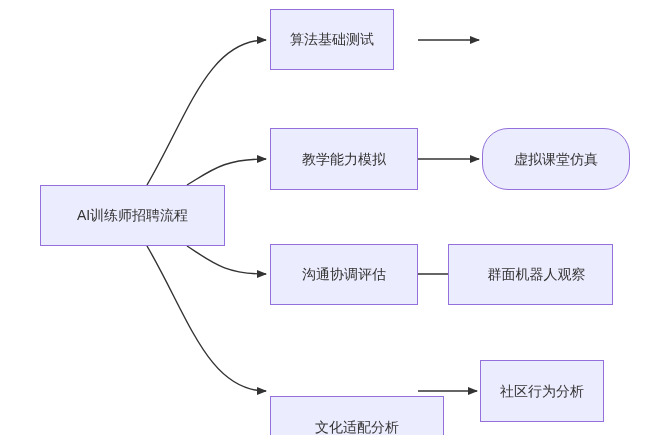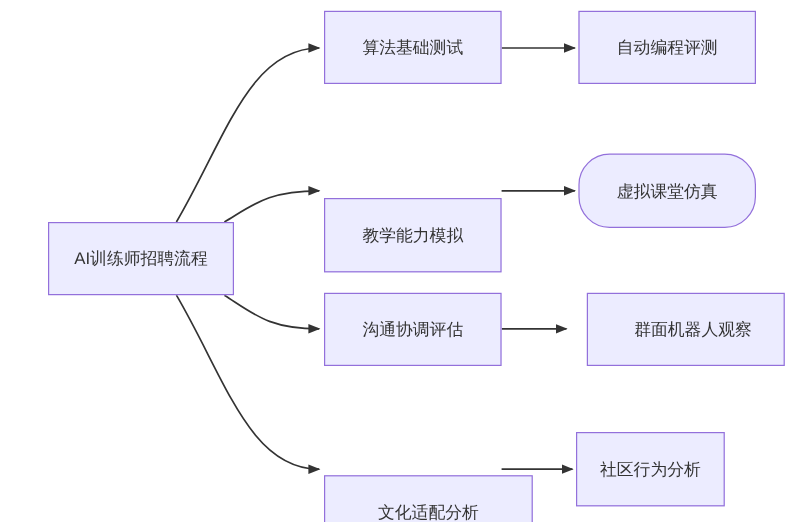--- a/index.html
+++ b/index.html
@@ -35,30 +35,30 @@
     color: #333333;
     font-size: 14px;
     line-height: 1.2;
     display: flex;
     align-items: center;
     justify-content: center;
     text-align: center;
     white-space: nowrap;
   }
   
-  .node.root   { left: 40px;  top: 185px; width: 155px; height: 61px; }
+  .node.root   { left: 40px;  top: 185px; width: 185px; height: 61px; }
   
-  .node.s1     { left: 270px; top: 9px;   width: 148px; height: 61px; }
-  .node.s2     { left: 270px; top: 128px; width: 148px; height: 62px; margin-top: 37px; }
+  .node.s1     { left: 270px; top: 9px;   width: 124px; height: 61px; }
+  .node.s2     { left: 270px; top: 128px; width: 148px; height: 62px; }
   .node.s3     { left: 270px; top: 244px; width: 148px; height: 61px; }
   .node.s4     { left: 270px; top: 360px; width: 174px; height: 62px; margin-top: 36px; }
   
   .node.m1     { left: 482px; top: 9px;   width: 148px; height: 61px; }
   .node.m2     { left: 482px; top: 128px; width: 148px; height: 62px; border-radius: 26px; }
-  .node.m3     { left: 489px; top: 244px; width: 165px; height: 61px; padding-left: 12px; }
+  .node.m3     { left: 448px; top: 244px; width: 165px; height: 61px; padding-left: 12px; }
   .node.m4     { left: 480px; top: 360px; width: 124px; height: 62px; }
 </style>
 </head>
 <body>
 
 <div class="canvas">
 
   <svg class="edge-layer" width="666" height="435" viewBox="0 0 666 435">
     <defs>
       <marker id="arrowhead" markerUnits="userSpaceOnUse" markerWidth="11" markerHeight="8" refX="9" refY="4" orient="auto">
@@ -87,23 +87,20 @@
   <div class="node s2">
     <span>教学能力模拟</span>
   </div>
   <div class="node s3">
     <span>沟通协调评估</span>
   </div>
   <div class="node s4">
     <span>文化适配分析</span>
   </div>
 
-  <div class="node m1">
-    <span>自动编程评测</span>
-  </div>
   <div class="node m2">
     <span>虚拟课堂仿真</span>
   </div>
   <div class="node m3">
     <span>群面机器人观察</span>
   </div>
   <div class="node m4">
     <span>社区行为分析</span>
   </div>
 

